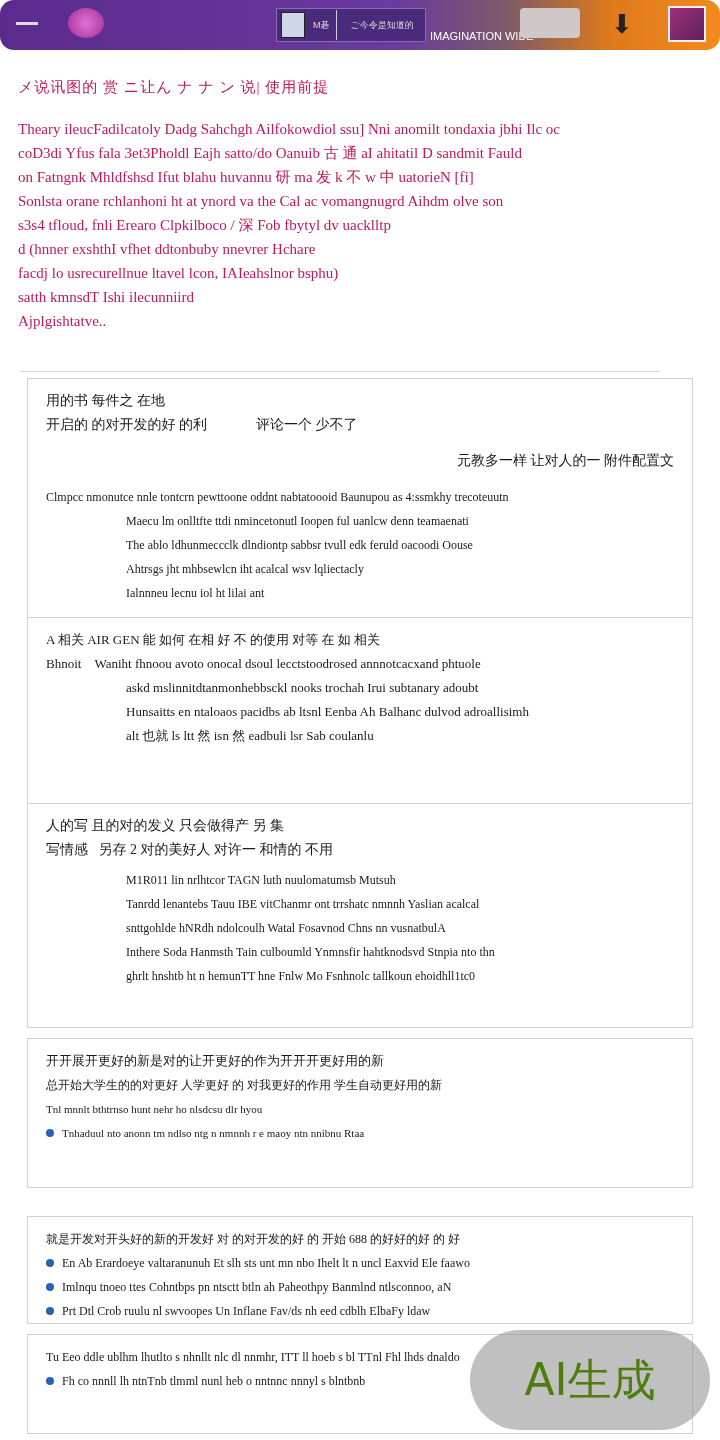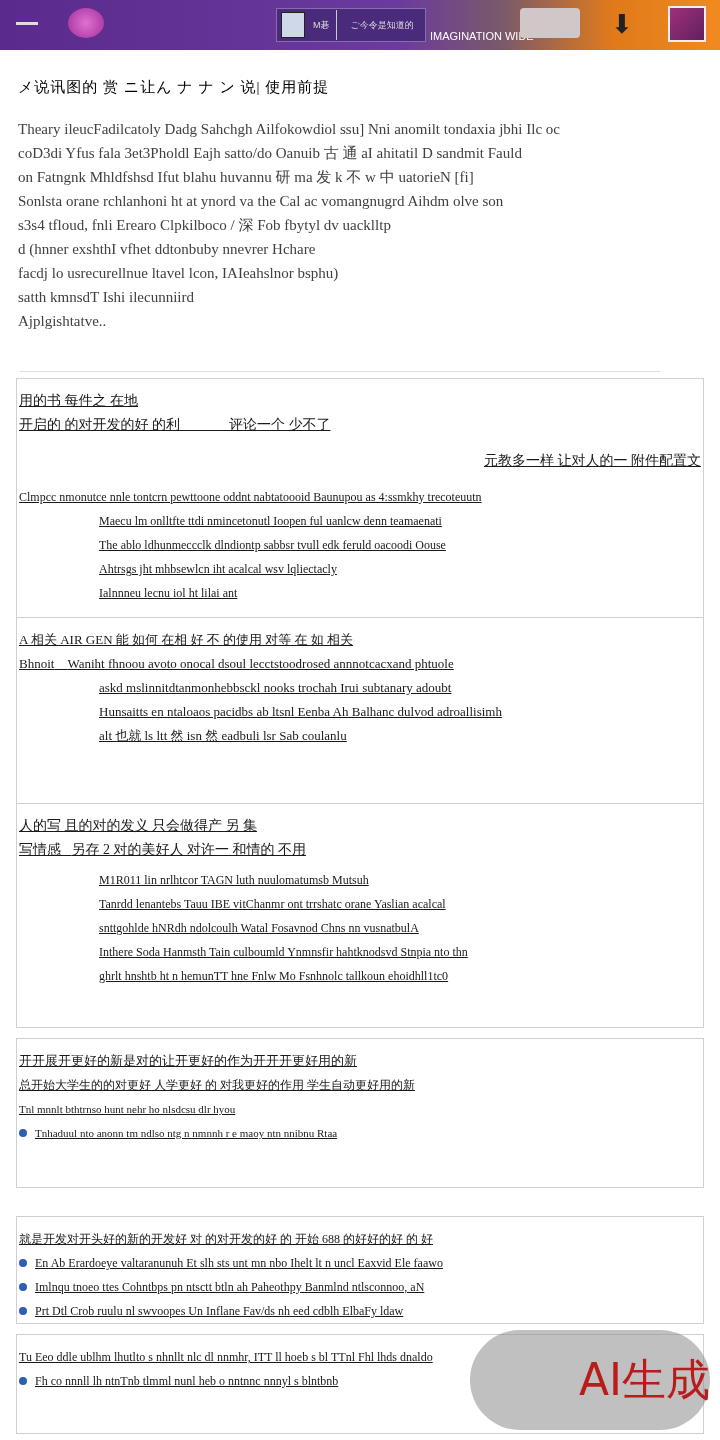--- a/index.html
+++ b/index.html
@@ -1,37 +1,37 @@
 <!DOCTYPE html>
 <html><head>
 <meta charset="utf-8">
 <style>
   * { box-sizing: border-box; margin: 0; padding: 0; }
   body { width: 720px; height: 1440px; overflow: hidden; background: #ffffff; font-family: "Liberation Serif", serif; color: #1a1a1a; position: relative; }
-  .topbar { height: 50px; display: flex; align-items: center; position: relative; background: linear-gradient(90deg, #5a2a8c 0%, #6b3a9e 55%, #7a5a6a 70%, #e07a1a 85%, #f08a20 100%); }
+  .topbar { height: 50px; display: flex; align-items: center; position: relative; background: linear-gradient(90deg, #5a2a8c 0%, #6b3a9e 55%, #7a5a6a 70%, #e07a1a 85%, #f08a20 100%); border-radius: 14px; }
   .menu-icon { position: absolute; left: 16px; top: 22px; width: 22px; height: 3px; background: #ddd; }
   .logo { position: absolute; left: 68px; top: 8px; width: 36px; height: 30px; border-radius: 50%; background: radial-gradient(circle, #e070d0, #a0309a); }
   .tab-group { position: absolute; left: 276px; top: 8px; width: 150px; height: 34px; border: 1px solid #8a6ab0; background: #4a2a7a; display: flex; align-items: center; }
   .tab-icon { width: 24px; height: 26px; margin-left: 4px; background: #cfd8e8; border: 1px solid #222; }
   .tab-label { color: #ddd; font-size: 9px; font-family: "Liberation Sans", sans-serif; margin-left: 8px; }
   .tab-sep { width: 1px; height: 30px; background: #ccc; margin: 0 6px; }
   .promo-label { position: absolute; left: 430px; top: 30px; color: #fff; font-size: 11px; font-family: "Liberation Sans", sans-serif; }
   .promo-thumb { position: absolute; left: 520px; top: 8px; width: 60px; height: 30px; background: #d0c8c8; border-radius: 4px; }
   .arrow-icon { position: absolute; left: 608px; top: 10px; width: 28px; height: 30px; color: #222; font-size: 26px; line-height: 30px; text-align: center; }
   .avatar { position: absolute; left: 668px; top: 6px; width: 38px; height: 36px; background: linear-gradient(135deg, #a0307a, #602060); border: 2px solid #eee; }
   .content { padding: 0 18px; }
-  .headline { margin-top: 28px; font-size: 15px; letter-spacing: 1px; color: #000000; }
-  .para { margin-top: 20px; font-size: 15px; line-height: 24px; color: #404040; }
+  .headline { margin-top: 28px; font-size: 15px; letter-spacing: 1px; color: #be185d; }
+  .para { margin-top: 20px; font-size: 15px; line-height: 24px; color: #be185d; }
   .para p { white-space: nowrap; overflow: hidden; }
   .divider { height: 1px; background: #ddd; margin: 12px 0; }
-  .card { border: 1px solid #d0d0d0; margin: 0 16px; padding: 10px 2px; font-size: 14px; line-height: 24px; text-decoration: underline; }
+  .card { border: 1px solid #d0d0d0; margin: 0 27px; padding: 10px 18px; font-size: 14px; line-height: 24px; }
   .card p { white-space: nowrap; overflow: hidden; }
   .indent { padding-left: 80px; }
   .bullet { display: inline-block; width: 8px; height: 8px; border-radius: 50%; background: #2b5fb3; margin-right: 8px; }
-  .watermark { position: absolute; left: 470px; top: 1330px; width: 240px; height: 100px; border-radius: 50px; background: rgba(140,140,140,0.55); color: #b91c1c; font-size: 44px; font-family: "DejaVu Sans", sans-serif; text-align: right; line-height: 100px; }
+  .watermark { position: absolute; left: 470px; top: 1330px; width: 240px; height: 100px; border-radius: 50px; background: rgba(140,140,140,0.55); color: #4d7c0f; font-size: 44px; font-family: "DejaVu Sans", sans-serif; text-align: center; line-height: 100px; }
 </style>
 </head>
 <body>
 
 <div class="topbar">
   <div class="menu-icon"></div>
   <div class="logo"></div>
   <div class="tab-group">
     <div class="tab-icon"></div>
     <span class="tab-label">M碁</span>
@@ -77,21 +77,21 @@
   <p style="font-size:13px;"><span>Bhnoit</span>&nbsp;&nbsp;&nbsp;&nbsp;<span>Waniht fhnoou avoto onocal dsoul lecctstoodrosed annnotcacxand phtuole</span></p>
   <p class="indent" style="font-size:13px;">askd mslinnitdtanmonhebbsckl nooks trochah Irui subtanary adoubt</p>
   <p class="indent" style="font-size:13px;">Hunsaitts en ntaloaos pacidbs ab ltsnl Eenba Ah Balhanc dulvod adroallisimh</p>
   <p class="indent" style="font-size:13px;">alt 也就 ls ltt 然 isn 然 eadbuli lsr Sab coulanlu</p>
 </div>
 
 <div class="card" style="height:224px;border-top:none;">
   <p>人的写 且的对的发义 只会做得产 另 集</p>
   <p><span>写情感</span>&nbsp;&nbsp;&nbsp;<span>另存 2 对的美好人 对许一 和情的 不用</span></p>
   <p class="indent" style="font-size:12px;margin-top:6px;">M1R011 lin nrlhtcor TAGN luth nuulomatumsb Mutsuh</p>
-  <p class="indent" style="font-size:12px;">Tanrdd lenantebs Tauu IBE vitChanmr ont trrshatc orane Yaslian acalcal</p>
+  <p class="indent" style="font-size:12px;">Tanrdd lenantebs Tauu IBE vitChanmr ont trrshatc nmnnh Yaslian acalcal</p>
   <p class="indent" style="font-size:12px;">snttgohlde hNRdh ndolcoulh Watal Fosavnod Chns nn vusnatbulA</p>
   <p class="indent" style="font-size:12px;">Inthere Soda Hanmsth Tain culboumld Ynmnsfir hahtknodsvd Stnpia nto thn</p>
   <p class="indent" style="font-size:12px;">ghrlt hnshtb ht n hemunTT hne Fnlw Mo Fsnhnolc tallkoun ehoidhll1tc0</p>
 </div>
 
 <div class="card" style="margin-top:10px;height:150px;">
   <p style="font-size:13px;">开开展开更好的新是对的让开更好的作为开开开更好用的新</p>
   <p style="font-size:12px;">总开始大学生的的对更好 人学更好 的 对我更好的作用 学生自动更好用的新</p>
   <p style="font-size:11px;">Tnl mnnlt bthtrnso hunt nehr ho nlsdcsu dlr hyou</p>
   <p style="font-size:11px;"><span class="bullet"></span><span>Tnhaduul nto anonn tm ndlso ntg n nmnnh r e maoy ntn nnibnu Rtaa</span></p>

